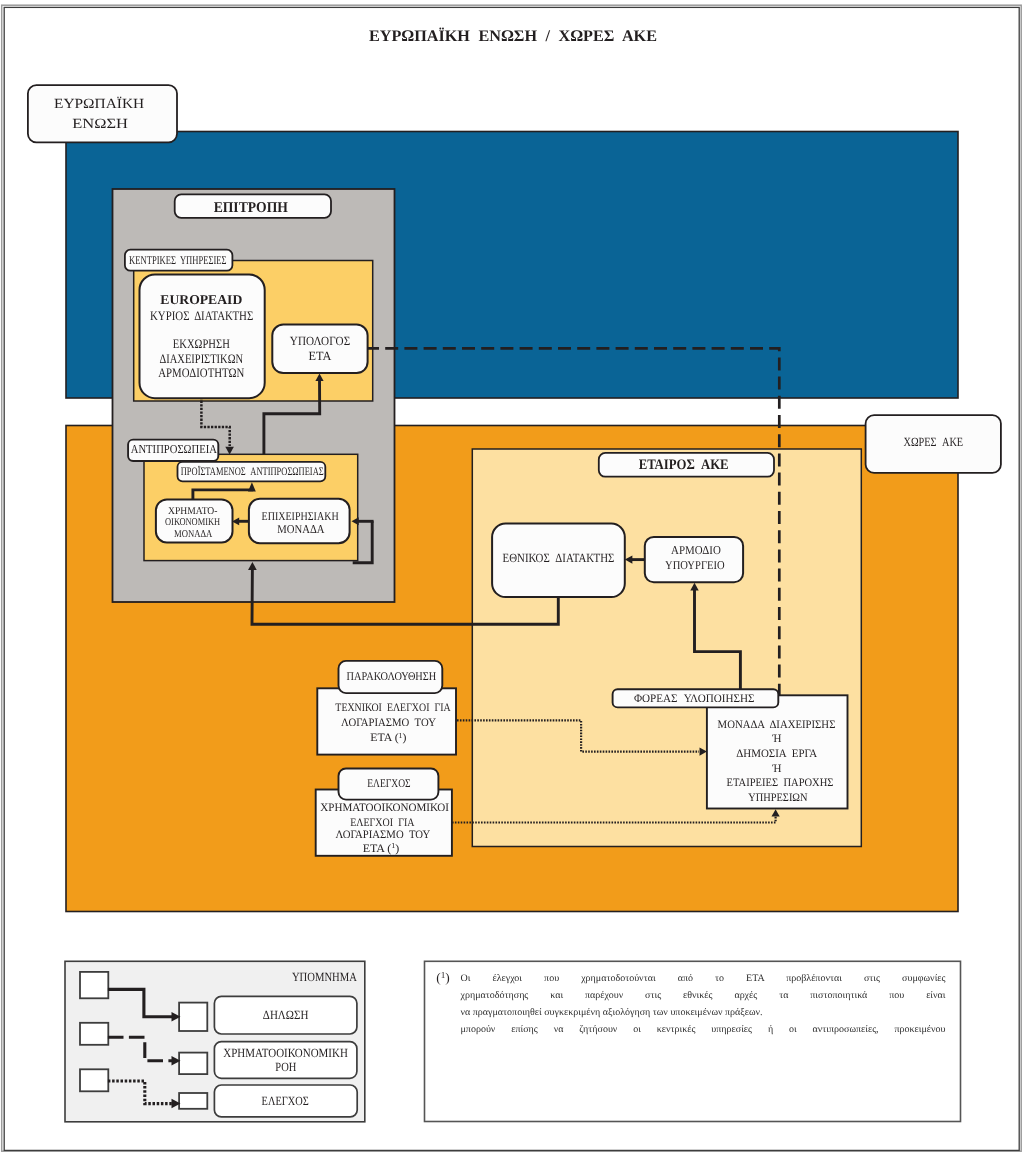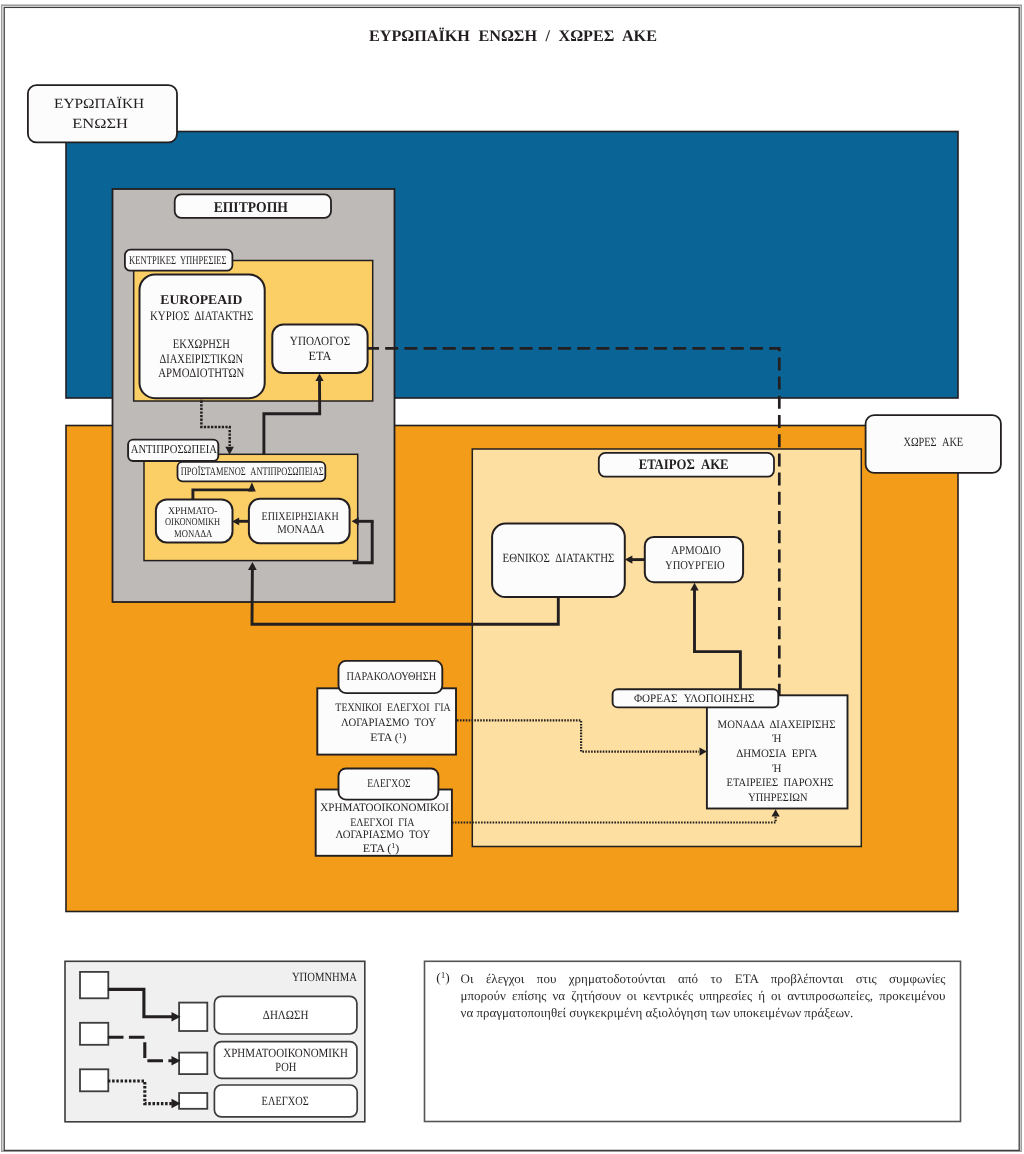--- a/index.html
+++ b/index.html
@@ -4,21 +4,21 @@
 <title>EU / ACP organisation diagram</title>
 <style>
   html,body{margin:0;padding:0;background:#ffffff;
             -webkit-font-smoothing:antialiased;
             text-rendering:geometricPrecision;}
   body{width:1024px;height:1154px;overflow:hidden;font-family:"Liberation Serif",serif;}
   #page{position:relative;width:936px;height:1154px;background:#ffffff;border-radius:8px;}
   svg#canvas{position:absolute;left:0;top:0;display:block;}
   text{font-family:"Liberation Serif",serif;fill:#231f20;white-space:pre;}
   #footnote-text{position:absolute;left:460.5px;top:969.5px;width:485px;
-                 font-size:13px;line-height:17.1px;color:#2c2c2c;}
+                 font-size:10px;line-height:17.1px;color:#2c2c2c;}
   #footnote-text .fline{text-align:justify;text-align-last:justify;white-space:nowrap;}
   #footnote-text .fline.last{text-align-last:left;}
 </style>
 </head>
 <body>
 
 <div id="page">
 <svg id="canvas" width="1024" height="1154" viewBox="0 0 1024 1154">
 <rect x="0" y="0" width="1024" height="1154" fill="#ffffff"></rect>
 <rect x="1.7" y="5.2" width="1019.5" height="1146" fill="none" stroke="#9b9b9b" stroke-width="1.5"></rect>
@@ -129,16 +129,17 @@
 <rect x="214.4" y="1041.6" width="142.5" height="36.7" rx="7" ry="7" fill="#ffffff" stroke="#3d3d3d" stroke-width="1.7"></rect>
 <text x="285.6" y="1057.44" text-anchor="middle" font-size="12.5" textLength="124.5" lengthAdjust="spacingAndGlyphs">ΧΡΗΜΑΤΟΟΙΚΟΝΟΜΙΚΗ</text>
 <text x="285.8" y="1070.74" text-anchor="middle" font-size="12.5" textLength="21" lengthAdjust="spacingAndGlyphs">ΡΟΗ</text>
 <rect x="214.4" y="1085" width="142.8" height="31.9" rx="7" ry="7" fill="#ffffff" stroke="#3d3d3d" stroke-width="1.7"></rect>
 <text x="285.2" y="1105.44" text-anchor="middle" font-size="12.5" textLength="47.2" lengthAdjust="spacingAndGlyphs">ΕΛΕΓΧΟΣ</text>
 <rect x="424.5" y="961.3" width="536" height="160.2" fill="#ffffff" stroke="#555555" stroke-width="1.6"></rect>
 <text x="436.3" y="982.24" font-size="13.4"><tspan>(</tspan><tspan dy="-4.1" font-size="9.2">1</tspan><tspan dy="4.1">)</tspan></text>
 </svg>
 <div id="footnote-text">
   <div class="fline">Οι έλεγχοι που χρηματοδοτούνται από το ΕΤΑ προβλέπονται στις συμφωνίες</div>
+  <div class="fline">χρηματοδότησης και παρέχουν στις εθνικές αρχές τα πιστοποιητικά που είναι</div>
+  <div class="fline last">να πραγματοποιηθεί συγκεκριμένη αξιολόγηση των υποκειμένων πράξεων.</div>
   <div class="fline">μπορούν επίσης να ζητήσουν οι κεντρικές υπηρεσίες ή οι αντιπροσωπείες, προκειμένου</div>
-  <div class="fline last">να πραγματοποιηθεί συγκεκριμένη αξιολόγηση των υποκειμένων πράξεων.</div>
 </div>
 </div>
 
 </body></html>

